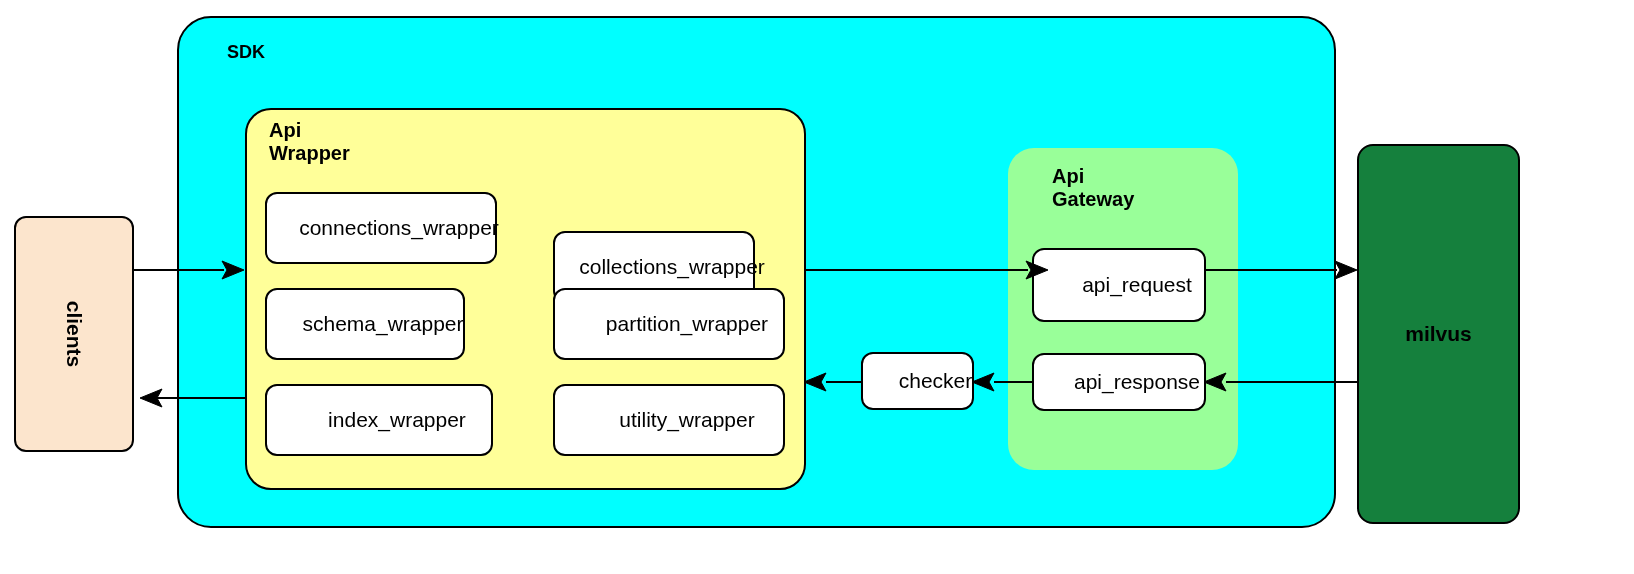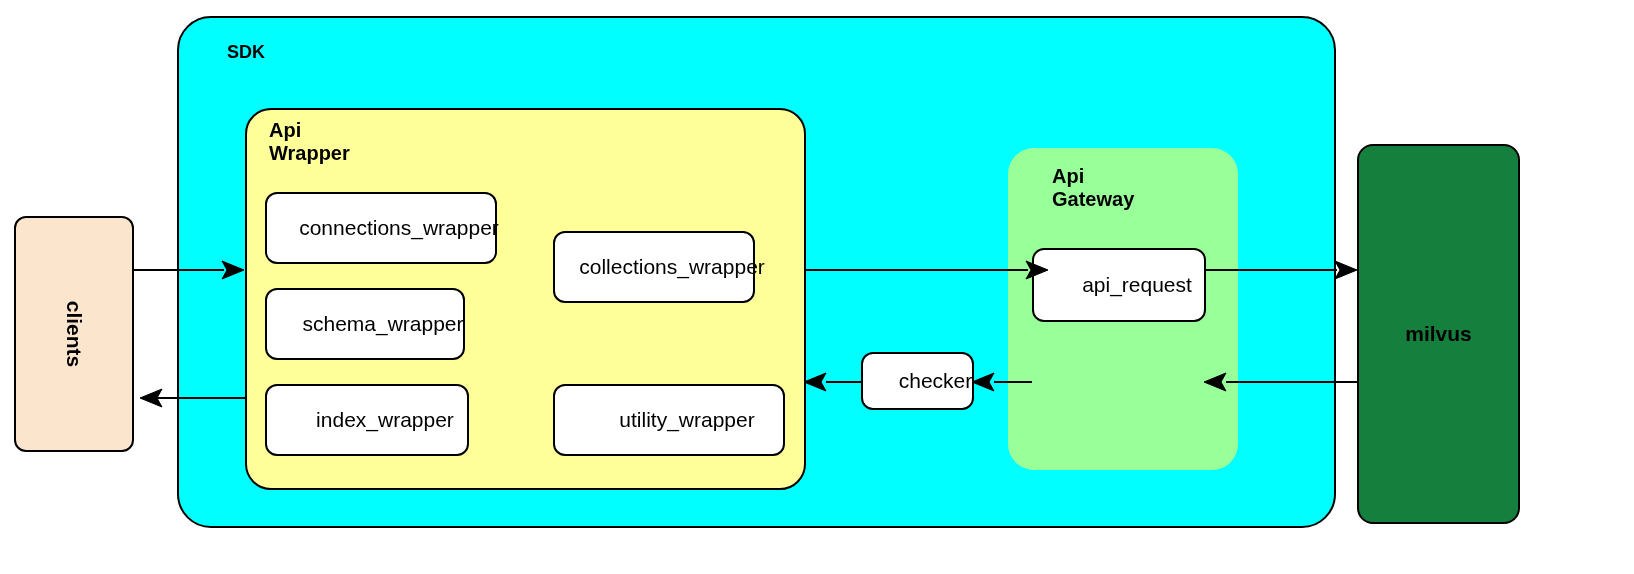--- a/index.html
+++ b/index.html
@@ -140,43 +140,49 @@
     <span class="container-label">Api
 Wrapper</span>
   </div>
 
   <div class="node box-white" style="left:265px; top:192px; width:232px; height:72px;">
     <span>connections_wrapper</span>
   </div>
   <div class="node box-white" style="left:265px; top:288px; width:200px; height:72px;">
     <span>schema_wrapper</span>
   </div>
-  <div class="node box-white" style="left:265px; top:384px; width:204px; height:72px;">
+  <div class="node box-white" style="left:265px; top:384px; width:228px; height:72px;">
     <span>index_wrapper</span>
   </div>
 
   <div class="node box-white" style="left:553px; top:192px; width:202px; height:72px;margin-top:39px;">
     <span>collections_wrapper</span>
+  </div>
+  <div class="node box-white" style="left:553px; top:288px; width:232px; height:72px;">
+    <span>partition_wrapper</span>
   </div>
   <div class="node box-white" style="left:553px; top:384px; width:232px; height:72px;">
     <span>utility_wrapper</span>
   </div>
 
   <div class="node box-white" style="left:861px; top:352px; width:113px; height:58px;">
     <span>checker</span>
   </div>
 
   <div class="node container-gateway" style="left:1008px; top:148px; width:230px; height:322px;">
     <span class="container-label">Api
 Gateway</span>
   </div>
 
   <div class="node box-white" style="left:1032px; top:248px; width:174px; height:74px;">
     <span>api_request</span>
   </div>
+  <div class="node box-white" style="left:1032px; top:353px; width:174px; height:58px;">
+    <span>api_response</span>
+  </div>
 
   <div class="node box-milvus" style="left:1357px; top:144px; width:163px; height:380px;">
     <span>milvus</span>
   </div>
 
   <svg class="edge" style="left:132px; top:258px; width:114px; height:24px;" viewBox="0 0 114 24">
     <line x1="0" y1="12" x2="92" y2="12"></line>
     <polygon points="112,12 90,3 95,12 90,21"></polygon>
   </svg>
 

